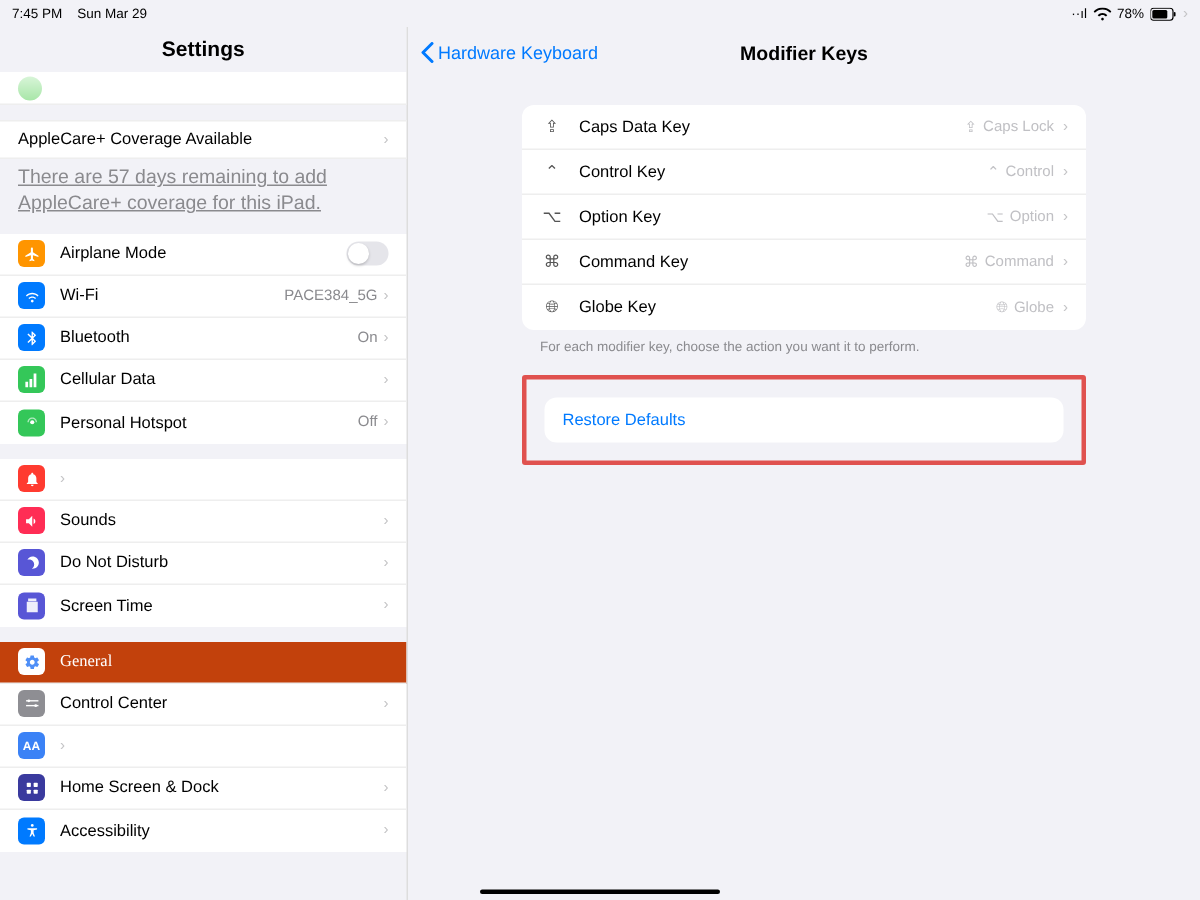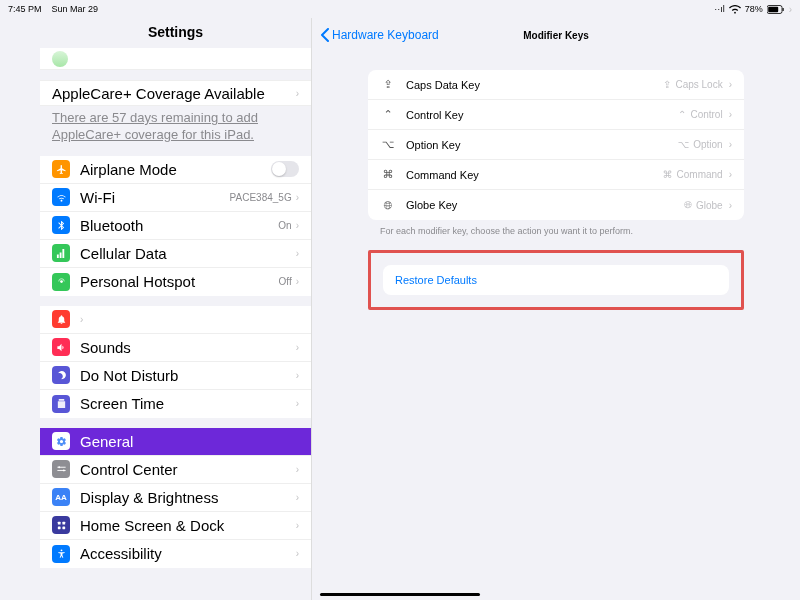--- a/index.html
+++ b/index.html
@@ -1,42 +1,42 @@
 <!DOCTYPE html>
 <html><head>
 <meta charset="utf-8">
 <style>
   * { box-sizing: border-box; margin: 0; padding: 0; }
   html, body { width: 800px; height: 600px; overflow: hidden; font-family: -apple-system, "Helvetica Neue", Arial, sans-serif; background: #f2f2f7; color: #000; }
   .status-bar { height: 18px; display: flex; justify-content: space-between; align-items: center; font-size: 9px; padding: 0 8px; background: #f2f2f7; }
   .status-right { display: flex; align-items: center; gap: 4px; }
-  .container { display: flex; height: calc(100% - 18px); margin-left: 40px; }
+  .container { display: flex; height: calc(100% - 18px); }
   .sidebar { width: 272px; height: 100%; background: #f2f2f7; border-right: 1px solid #ddd; overflow: hidden; font-size: 11px; }
   .sidebar-header { text-align: center; font-weight: 600; font-size: 14px; padding: 6px 0 8px; background: #f2f2f7; }
   .avatar-row { background: #fff; display: flex; align-items: center; padding: 0 12px; height: 22px; border-bottom: 1px solid #eee; }
   .avatar { width: 16px; height: 16px; border-radius: 50%; background: linear-gradient(#d8f5d8,#a8e6a8); margin-right: 8px; }
   .sec { margin-top: 10px; }
   .row { background: #fff; display: flex; align-items: center; padding: 0 12px; height: 28px; border-bottom: 1px solid #eee; position: relative; }
   .row.last { border-bottom: none; }
   .icon-box { width: 18px; height: 18px; border-radius: 4px; display: flex; align-items: center; justify-content: center; margin-right: 10px; flex-shrink: 0; }
-  .row-label { flex: 1; color: #000; font-size: 15px; }
+  .row-label { flex: 1; color: #000; font-size: 11px; }
   .row-val { color: #8a8a8e; font-size: 10px; margin-right: 4px; }
   .chev { color: #c4c4c6; font-size: 10px; }
-  .row.selected { background: #6d28d9; }
+  .row.selected { background: #c2410c; font-family: Liberation Serif, serif; }
   .row.selected .row-label { color: #fff; }
   .row.selected .icon-box { background: #fff !important; }
   .toggle { width: 28px; height: 16px; background: #e5e5ea; border-radius: 8px; position: relative; }
   .toggle::after { content: ""; position: absolute; width: 14px; height: 14px; background: #fff; border-radius: 50%; top: 1px; left: 1px; box-shadow: 0 1px 2px rgba(0,0,0,.2); }
   .note { font-size: 13px; color: #8a8a8e; padding: 4px 12px 2px; line-height: 1.3; text-decoration: underline; }
   .applecare { background:#fff; display:flex; align-items:center; padding:0 12px; height:26px; font-size:11px; border-top:1px solid #eee; border-bottom:1px solid #eee; }
 
   .detail { flex: 1; background: #f2f2f7; height: 100%; overflow: hidden; }
   .detail-header { display:flex; align-items:center; height: 34px; position:relative; padding: 0 8px; }
   .back { color: #007aff; display:flex; align-items:center; font-size: 12px; cursor:pointer; gap:2px; }
-  .detail-title { position:absolute; left:50%; transform:translateX(-50%); font-weight:600; font-size:10px;text-align:right; }
+  .detail-title { position:absolute; left:50%; transform:translateX(-50%); font-weight:600; font-size:13px;text-align:right; }
   .card { background:#fff; margin: 18px auto 0; width: 376px; border-radius: 8px; overflow:hidden; }
   .drow { display:flex; align-items:center; height:30px; padding:0 12px; border-bottom:1px solid #eee; font-size:11px; }
   .drow:last-child { border-bottom:none; }
   .dicon { width:16px; text-align:center; margin-right:10px; color:#555; font-size:11px; }
   .dlabel { flex:1; }
   .dval { color:#c0c0c4; font-size:10px; display:flex; align-items:center; gap:4px; }
   .dchev { color:#c4c4c6; font-size:10px; margin-left:6px; }
   .footer-note { width:376px; margin:6px auto 0; font-size:9px; color:#8a8a8e; padding:0 12px; }
   .restore-wrap { width:376px; margin:14px auto 0; border:3px solid #e0524f; padding:12px; border-radius:2px; }
   .restore { background:#fff; border-radius:8px; height:30px; display:flex; align-items:center; padding:0 12px; color:#007aff; font-size:11px; }
@@ -195,21 +195,20 @@
               <rect x="3" y="13" width="18" height="2"></rect>
             </svg>
           </div>
         <span class="row-label">Control Center</span>
         <span class="chev">›</span>
       </div>
       <div class="row">
         <div class="icon-box" style="background:#3b82f6">
             <span style="color:#fff;font-size:8px;font-weight:600">AA</span>
           </div>
-        <span class="row-label">Display &amp; Brightness</span>
         <span class="chev">›</span>
       </div>
       <div class="row">
         <div class="icon-box" style="background:#3a3a9e">
             <svg width="11" height="11" viewBox="0 0 24 24" fill="#fff">
               <rect x="4" y="4" width="6" height="6" rx="1"></rect>
               <rect x="14" y="4" width="6" height="6" rx="1"></rect>
               <rect x="4" y="14" width="6" height="6" rx="1"></rect>
               <rect x="14" y="14" width="6" height="6" rx="1"></rect>
             </svg>

